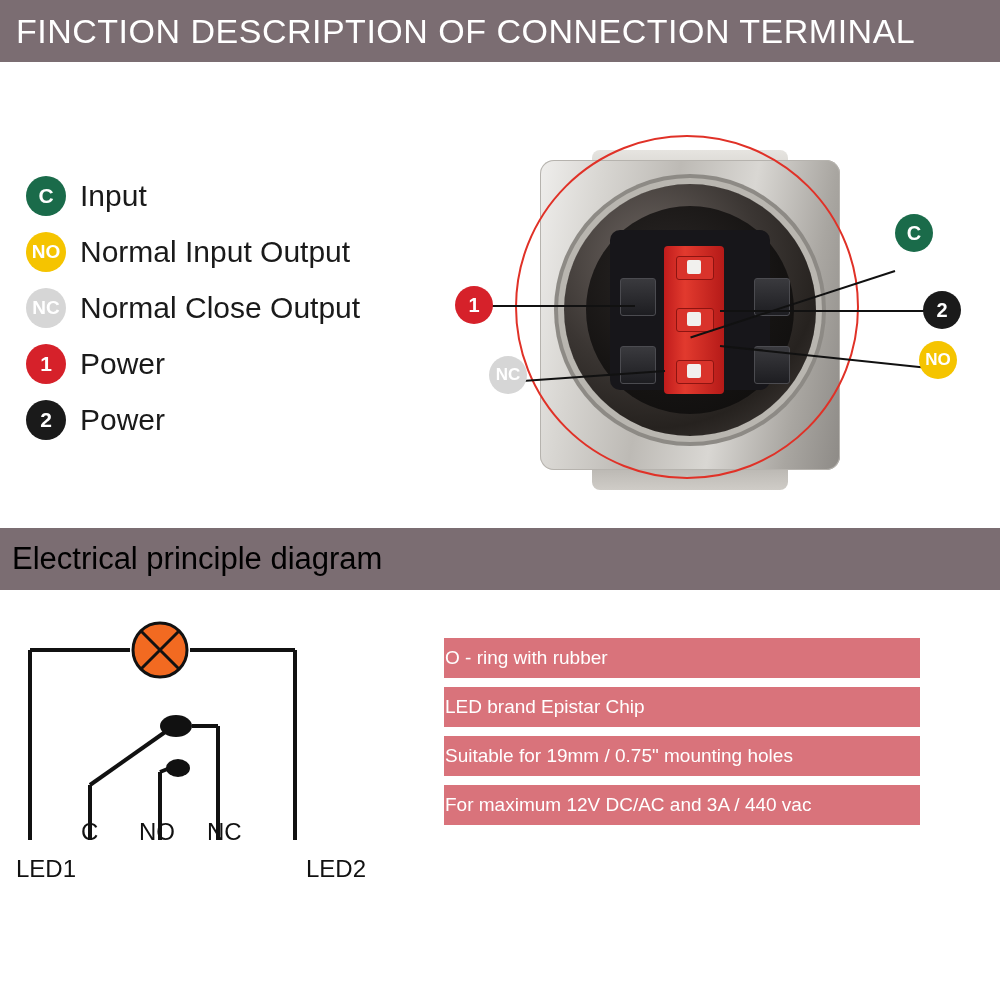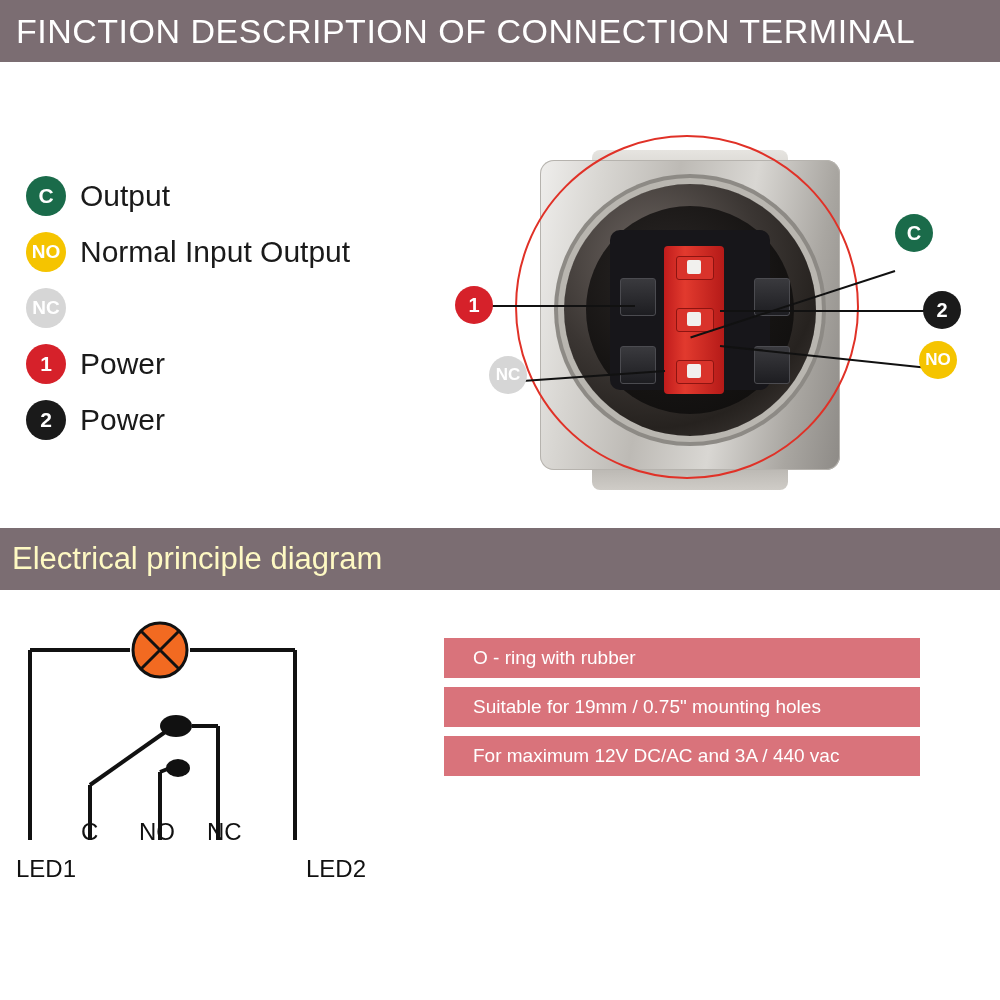--- a/index.html
+++ b/index.html
@@ -217,21 +217,21 @@
     position: absolute;
     left: 0;
     top: 528px;
     width: 1000px;
     height: 62px;
     background: #7b6d72;
     display: flex;
     align-items: center;
   }
   .section-banner-title {
-    color: #fef9c3;
+    color: #000000;
     font-size: 31px;
     padding-left: 12px;
     white-space: nowrap;
   }
 
   
   .circuit {
     position: absolute;
     left: 0;
     top: 600px;
@@ -250,50 +250,51 @@
     left: 444px;
     top: 638px;
     width: 476px;
   }
   .feature-row {
     height: 40px;
     background: #d9737b;
     margin-bottom: 9px;
     display: flex;
     align-items: center;
-    padding-left: 29px;
+    padding-left: 1px;
     box-sizing: border-box;
   }
   .feature-text {
     color: #ffffff;
     font-size: 19px;
     white-space: nowrap;
   }
 </style>
 </head>
 <body>
 
 <div class="top-banner">
   <div class="top-banner-title">FINCTION DESCRIPTION OF CONNECTION TERMINAL</div>
 </div>
 
 <div class="legend">
 
   <div class="legend-row">
     <div class="legend-badge" style="background:#1a6b4a;">C</div>
-    <div class="legend-label">Output</div>
+    <div class="legend-label">Input</div>
   </div>
 
   <div class="legend-row">
     <div class="legend-badge small-text" style="background:#f5c400;">NO</div>
     <div class="legend-label">Normal Input Output</div>
   </div>
 
   <div class="legend-row">
     <div class="legend-badge small-text" style="background:#d6d6d6;">NC</div>
+    <div class="legend-label">Normal Close Output</div>
   </div>
 
   <div class="legend-row">
     <div class="legend-badge" style="background:#d6212a;">1</div>
     <div class="legend-label">Power</div>
   </div>
 
   <div class="legend-row">
     <div class="legend-badge" style="background:#1a1a1a;">2</div>
     <div class="legend-label">Power</div>
@@ -374,18 +375,21 @@
   <div class="circuit-label" style="left:207px; top:218px;">NC</div>
   <div class="circuit-label" style="left:16px;  top:255px;">LED1</div>
   <div class="circuit-label" style="left:306px; top:255px;">LED2</div>
 </div>
 
 <div class="features">
   <div class="feature-row">
     <div class="feature-text">O - ring with rubber</div>
   </div>
   <div class="feature-row">
+    <div class="feature-text">LED brand Epistar Chip</div>
+  </div>
+  <div class="feature-row">
     <div class="feature-text">Suitable for 19mm / 0.75" mounting holes</div>
   </div>
   <div class="feature-row">
     <div class="feature-text">For maximum 12V DC/AC and 3A / 440 vac</div>
   </div>
 </div>
 
 </body></html>

